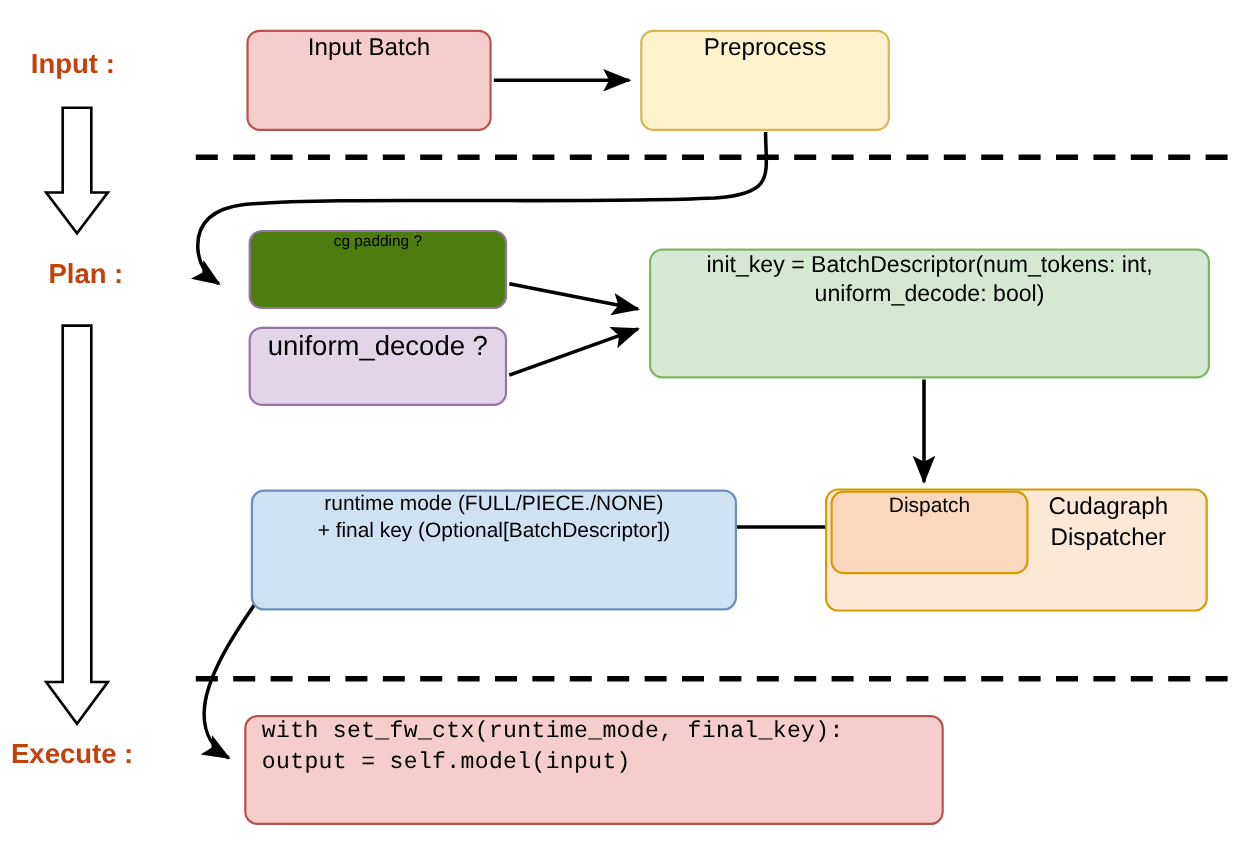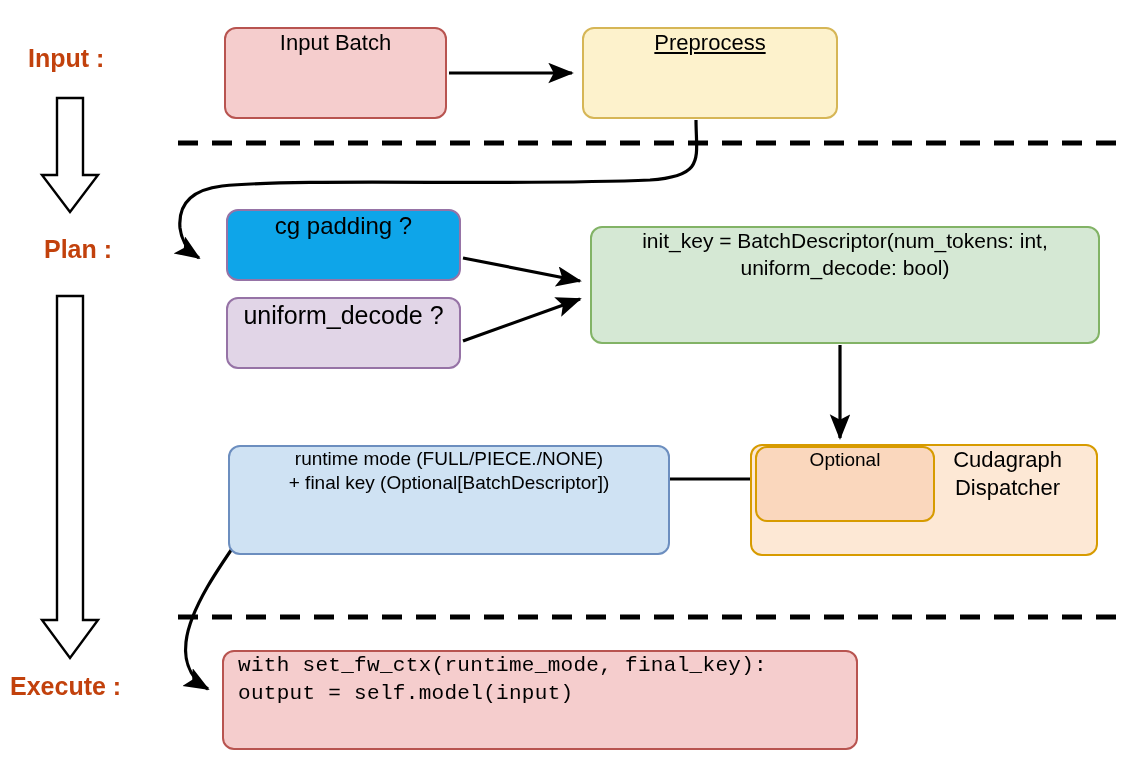--- a/index.html
+++ b/index.html
@@ -97,44 +97,44 @@
   </svg>
 
   <div class="stage-label" style="left:28px; top:44px;">Input :</div>
   <div class="stage-label" style="left:44px; top:235px;">Plan :</div>
   <div class="stage-label" style="left:10px; top:672px;">Execute :</div>
 
   <div class="node" style="left:224px; top:27px; width:223px; height:92px; background:#f5cdcd; border-color:#b85450; font-size:22px;">
     <span class="node-text">Input Batch</span>
   </div>
 
-  <div class="node" style="left:582px; top:27px; width:256px; height:92px; background:#fdf2cc; border-color:#d6b656; font-size:22px;text-decoration:underline;">
+  <div class="node" style="left:582px; top:27px; width:227px; height:92px; background:#fdf2cc; border-color:#d6b656; font-size:22px;">
     <span class="node-text">Preprocess</span>
   </div>
 
-  <div class="node" style="left:226px; top:209px; width:235px; height:72px; background:#0ea5e9; border-color:#9673a6; font-size:24px;">
+  <div class="node" style="left:226px; top:209px; width:235px; height:72px; background:#4d7c0f; border-color:#9673a6; font-size:14px;">
     <span class="node-text">cg padding ?</span>
   </div>
 
   <div class="node" style="left:226px; top:297px; width:235px; height:72px; background:#e1d5e7; border-color:#9673a6; font-size:25px;">
     <span class="node-text">uniform_decode ?</span>
   </div>
 
   <div class="node" style="left:750px; top:444px; width:348px; height:112px; background:#fde8d5; border-color:#d79b00; font-size:22px; justify-content:flex-end; padding-right:34px;">
     <span class="node-text">Cudagraph
 Dispatcher</span>
   </div>
 
   <div class="node" style="left:590px; top:226px; width:510px; height:118px; background:#d5e8d4; border-color:#82b366; font-size:21px;">
     <span class="node-text">init_key = BatchDescriptor(num_tokens: int,
 uniform_decode: bool)</span>
   </div>
 
   <div class="node" style="left:755px; top:446px; width:180px; height:76px; background:#fad7bd; border-color:#d79b00; font-size:19px; z-index:4;">
-    <span class="node-text">Optional</span>
+    <span class="node-text">Dispatch</span>
   </div>
 
   <div class="node" style="left:228px; top:445px; width:442px; height:110px; background:#cfe2f3; border-color:#6c8ebf; font-size:19px;">
     <span class="node-text">runtime mode (FULL/PIECE./NONE)
 + final key (Optional[BatchDescriptor])</span>
   </div>
 
   <div class="node code-node" style="left:222px; top:650px; width:636px; height:100px; background:#f5cdcd; border-color:#b85450;">
     <span class="node-text">with set_fw_ctx(runtime_mode, final_key):
     output = self.model(input)</span>

